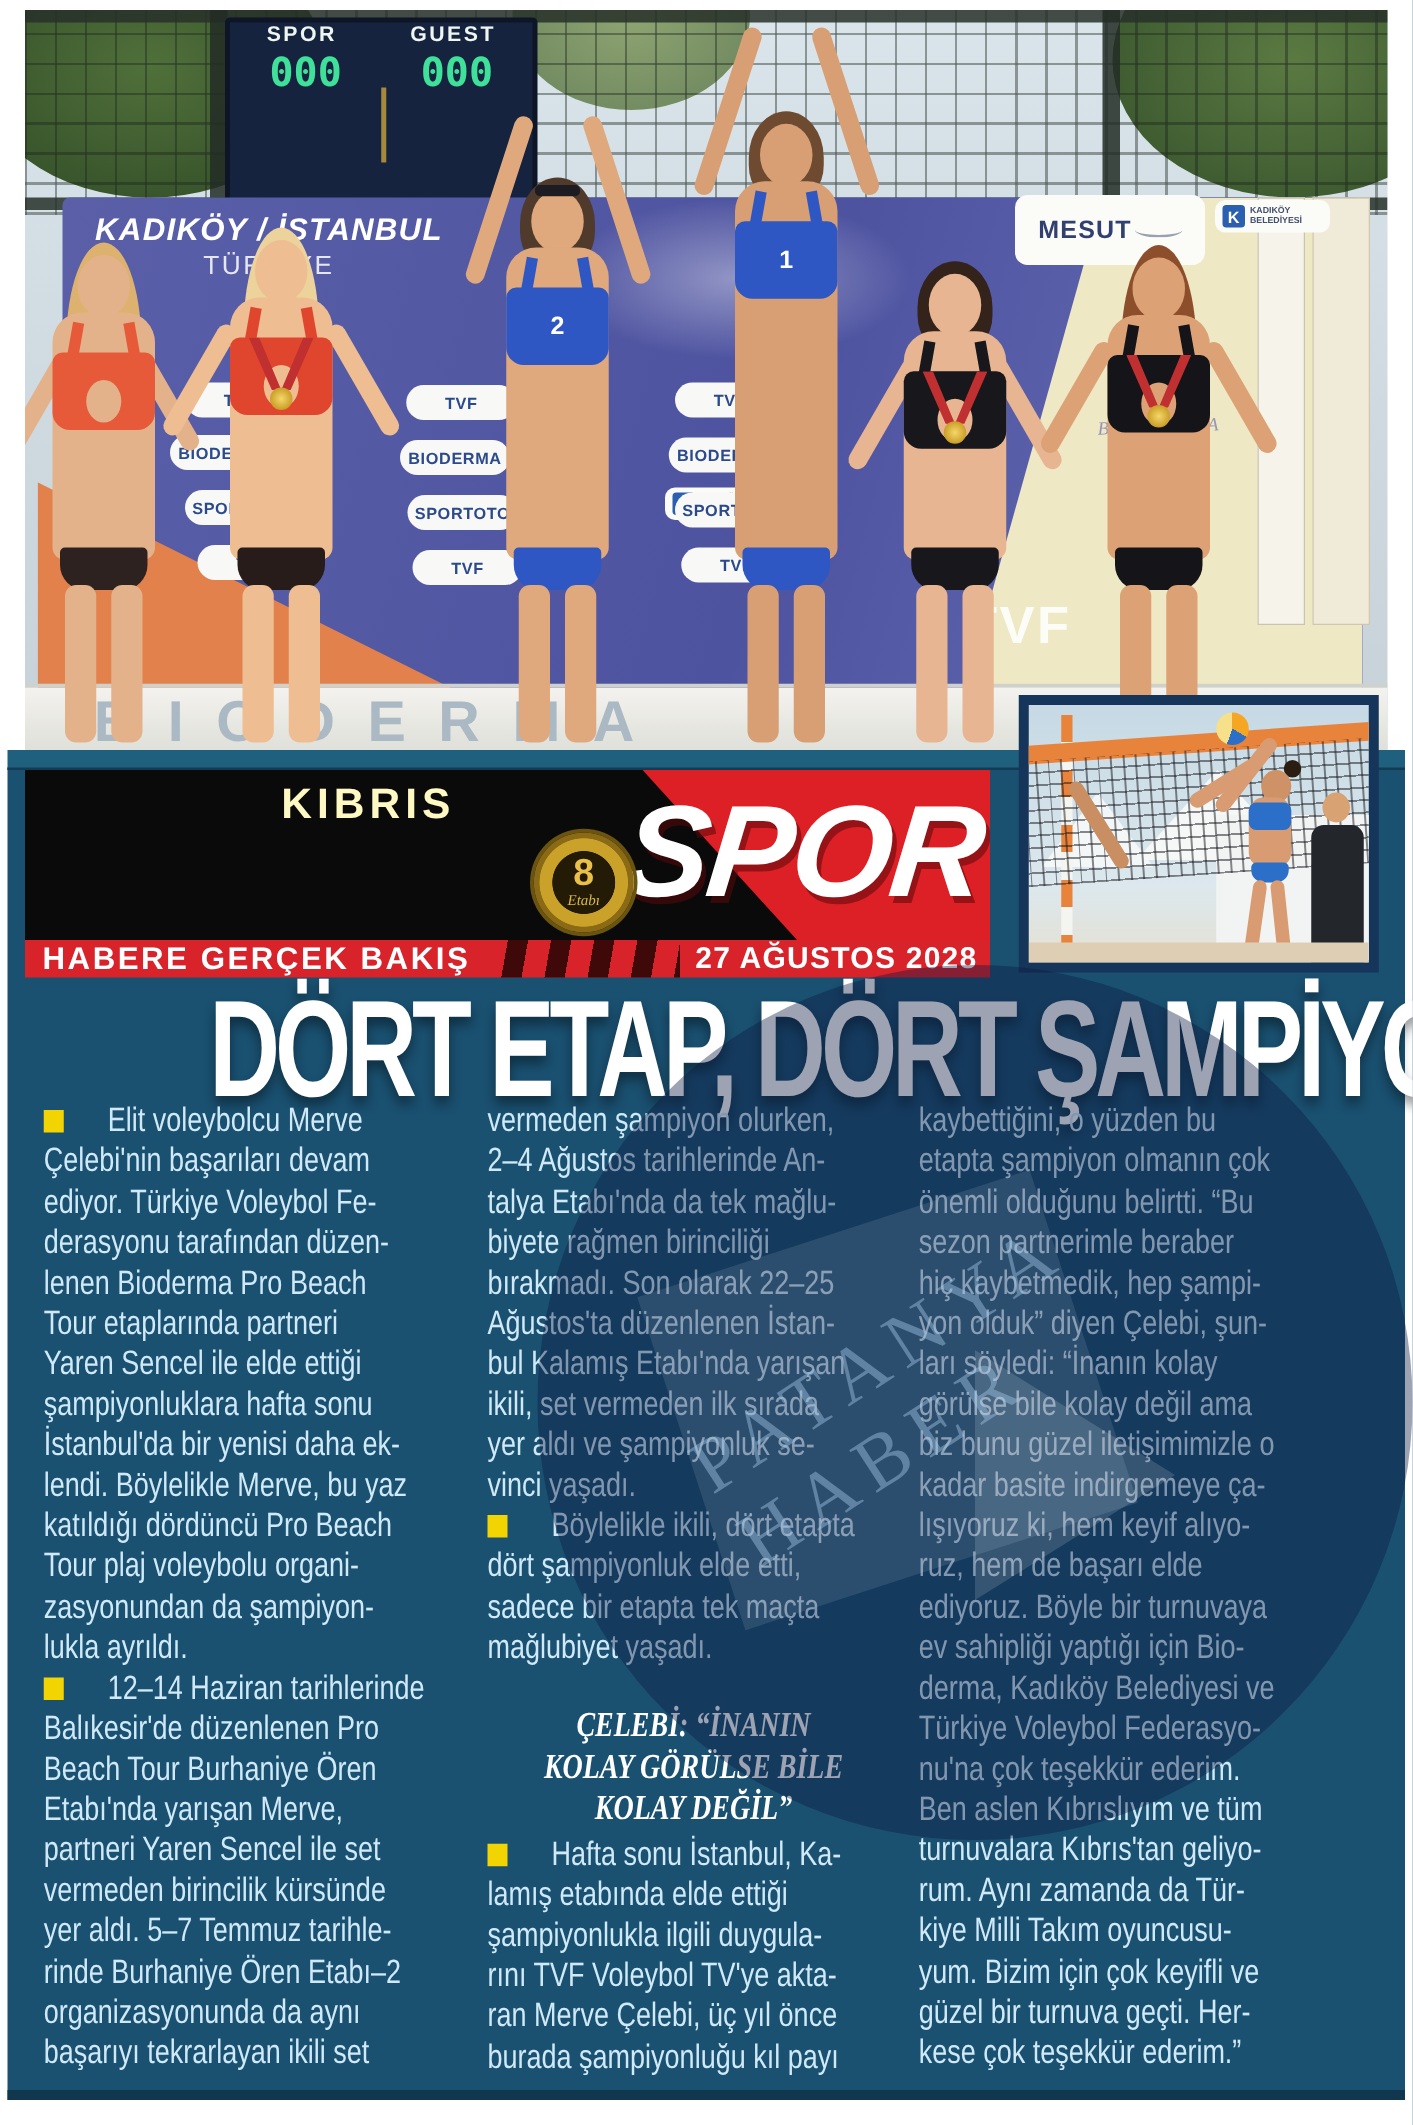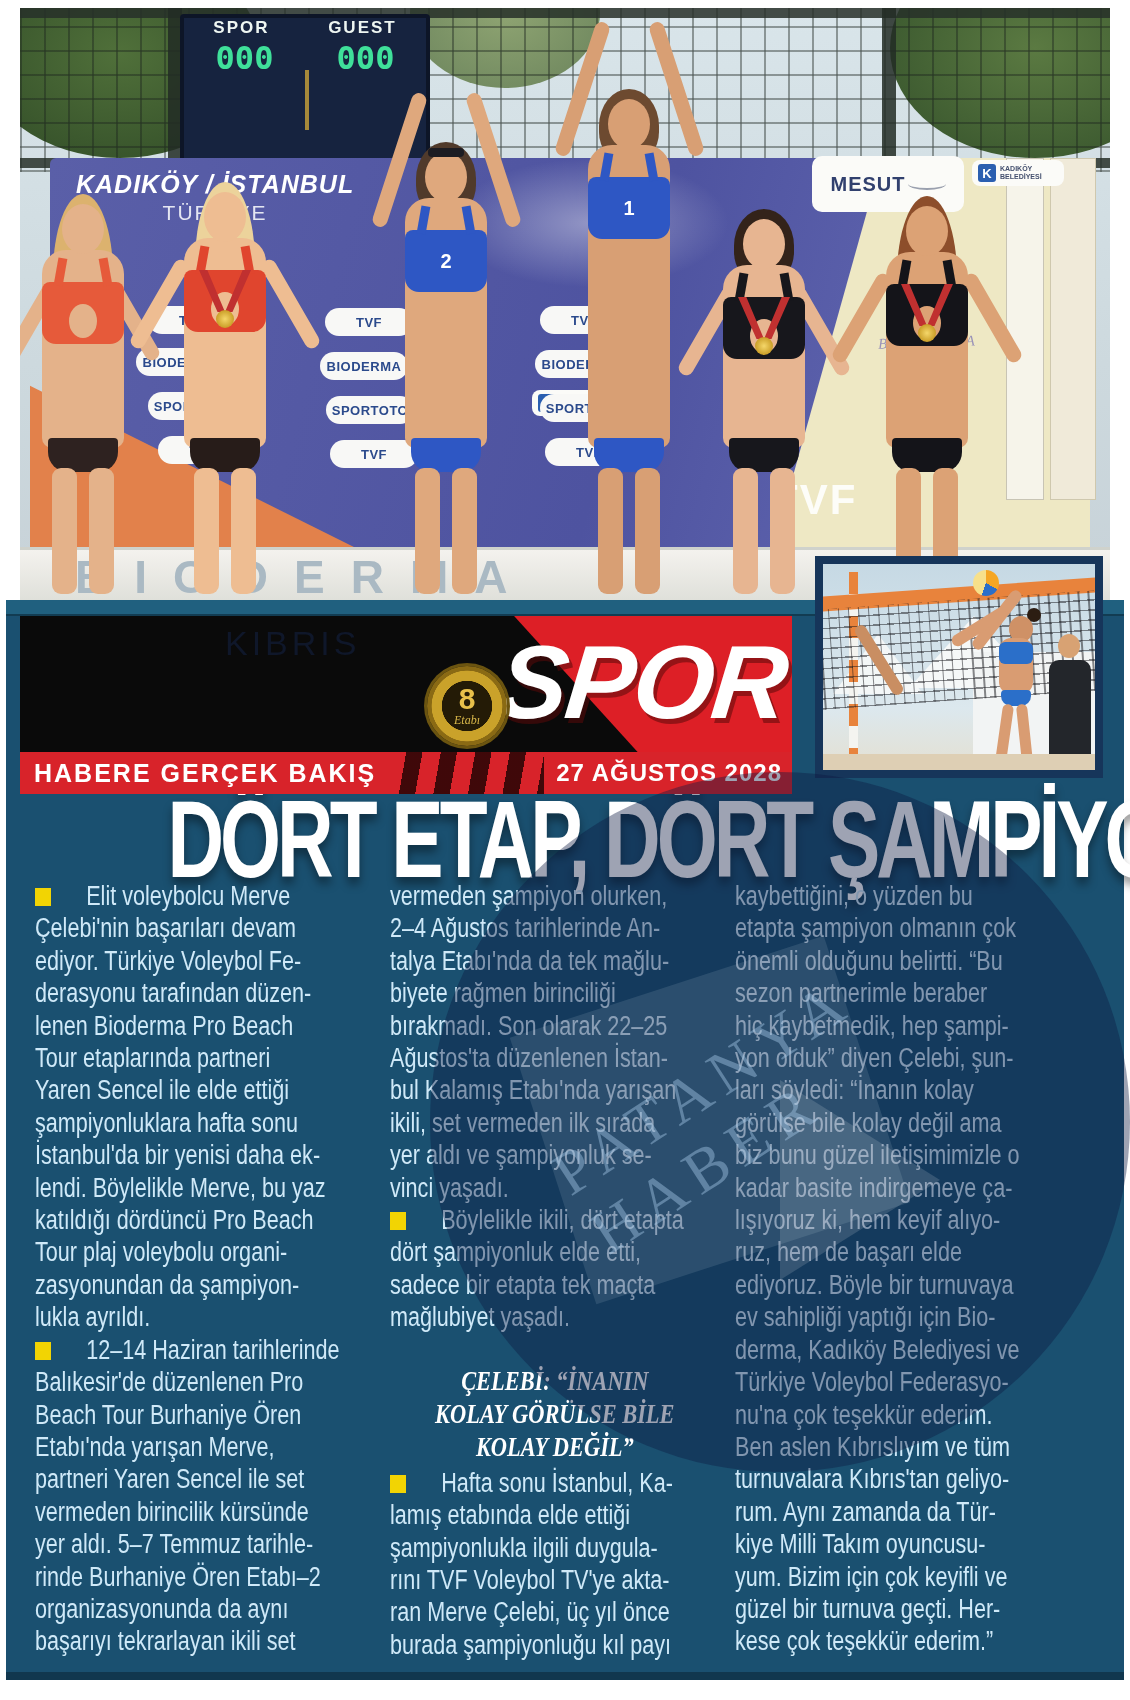--- a/index.html
+++ b/index.html
@@ -114,35 +114,35 @@
   
   .tealbar{position:absolute;left:6px;top:600px;width:1118px;height:14px;background:#20607f;
     border-bottom:2px solid #123c52;z-index:2;}
   .bluearea{position:absolute;left:6px;top:614px;width:1118px;height:1058px;background:#1a5070;
     border-bottom:8px solid #11374e;z-index:1;}
 
   
   .masthead{position:absolute;left:20px;top:616px;width:772px;height:136px;background:#dd1f26;z-index:3;overflow:hidden;}
   .mh-black{position:absolute;left:0;top:0;width:100%;height:100%;background:#0a0a0a;
     clip-path:polygon(0 0,64% 0,80% 100%,0 100%);}
-  .mh-kibris{position:absolute;left:205px;top:8px;font-size:34px;font-weight:normal;color:#0f172a;
+  .mh-kibris{position:absolute;left:205px;top:8px;font-size:34px;font-weight:bold;color:#fef9c3;
     letter-spacing:4px;}
   .mh-gercek{position:absolute;left:8px;top:22px;font-size:94px;line-height:100px;font-weight:bold;
     letter-spacing:-5px;color:#f4f4f4;text-shadow:0 3px 4px rgba(0,0,0,.55);}
   .mh-gercek .gred{color:#e23128;}
   .badge{position:absolute;left:407px;top:50px;width:80px;height:80px;border-radius:50%;z-index:2;
     background:radial-gradient(circle,#241b06 0 44%,#caa22a 45% 62%,#8a6a14 63% 100%);
     box-shadow:0 0 0 3px #6b5410;display:flex;flex-direction:column;align-items:center;justify-content:center;}
   .badge .b8{color:#e8c04a;font-size:30px;font-weight:bold;line-height:28px;}
   .badge .byil{color:#d9b84a;font-family:"Liberation Serif",serif;font-style:italic;font-size:12px;}
   .mh-spor{position:absolute;right:6px;top:0px;font-size:104px;line-height:132px;font-weight:bold;
     font-style:italic;color:#ffffff;letter-spacing:-2px;transform:skewX(-6deg);
     text-shadow:4px 5px 0 rgba(90,10,10,.55);}
 
-  .strip{position:absolute;left:20px;top:752px;width:772px;height:42px;background:#d8232a;z-index:3;
+  .strip{position:absolute;left:20px;top:752px;width:772px;height:30px;background:#d8232a;z-index:3;
     display:flex;align-items:center;}
   .strip .tagline{margin-left:14px;font-size:25px;font-weight:bold;color:#fff;letter-spacing:2px;white-space:nowrap;}
   .strip .stripes{flex:1;height:100%;margin:0 12px;
     background:repeating-linear-gradient(100deg,transparent 0 18px,rgba(20,0,0,.78) 18px 34px);}
   .strip .date{margin-right:10px;font-size:24px;font-weight:bold;color:#fff;letter-spacing:1px;white-space:nowrap;}
 
   
   .inset{position:absolute;left:815px;top:556px;width:288px;height:222px;background:#16355a;z-index:4;
     padding:8px;box-sizing:border-box;}
   .inset-in{position:relative;width:100%;height:100%;overflow:hidden;

